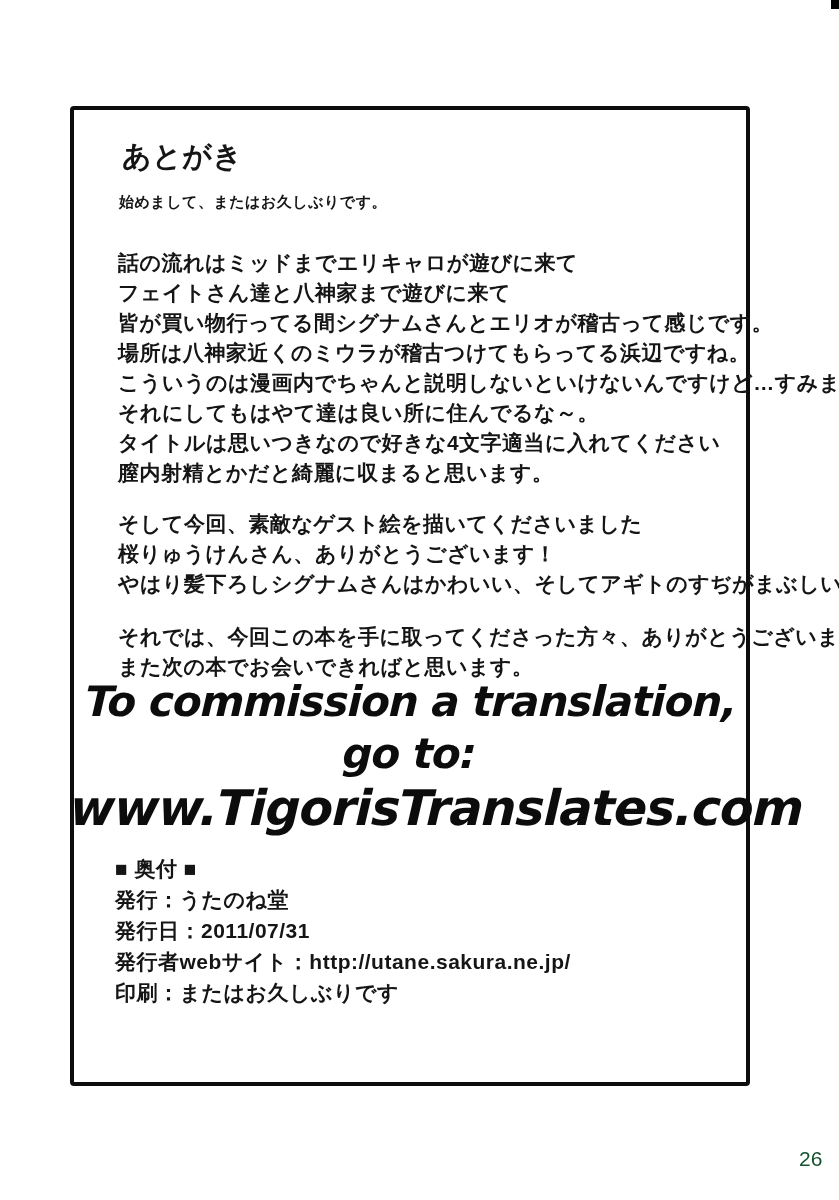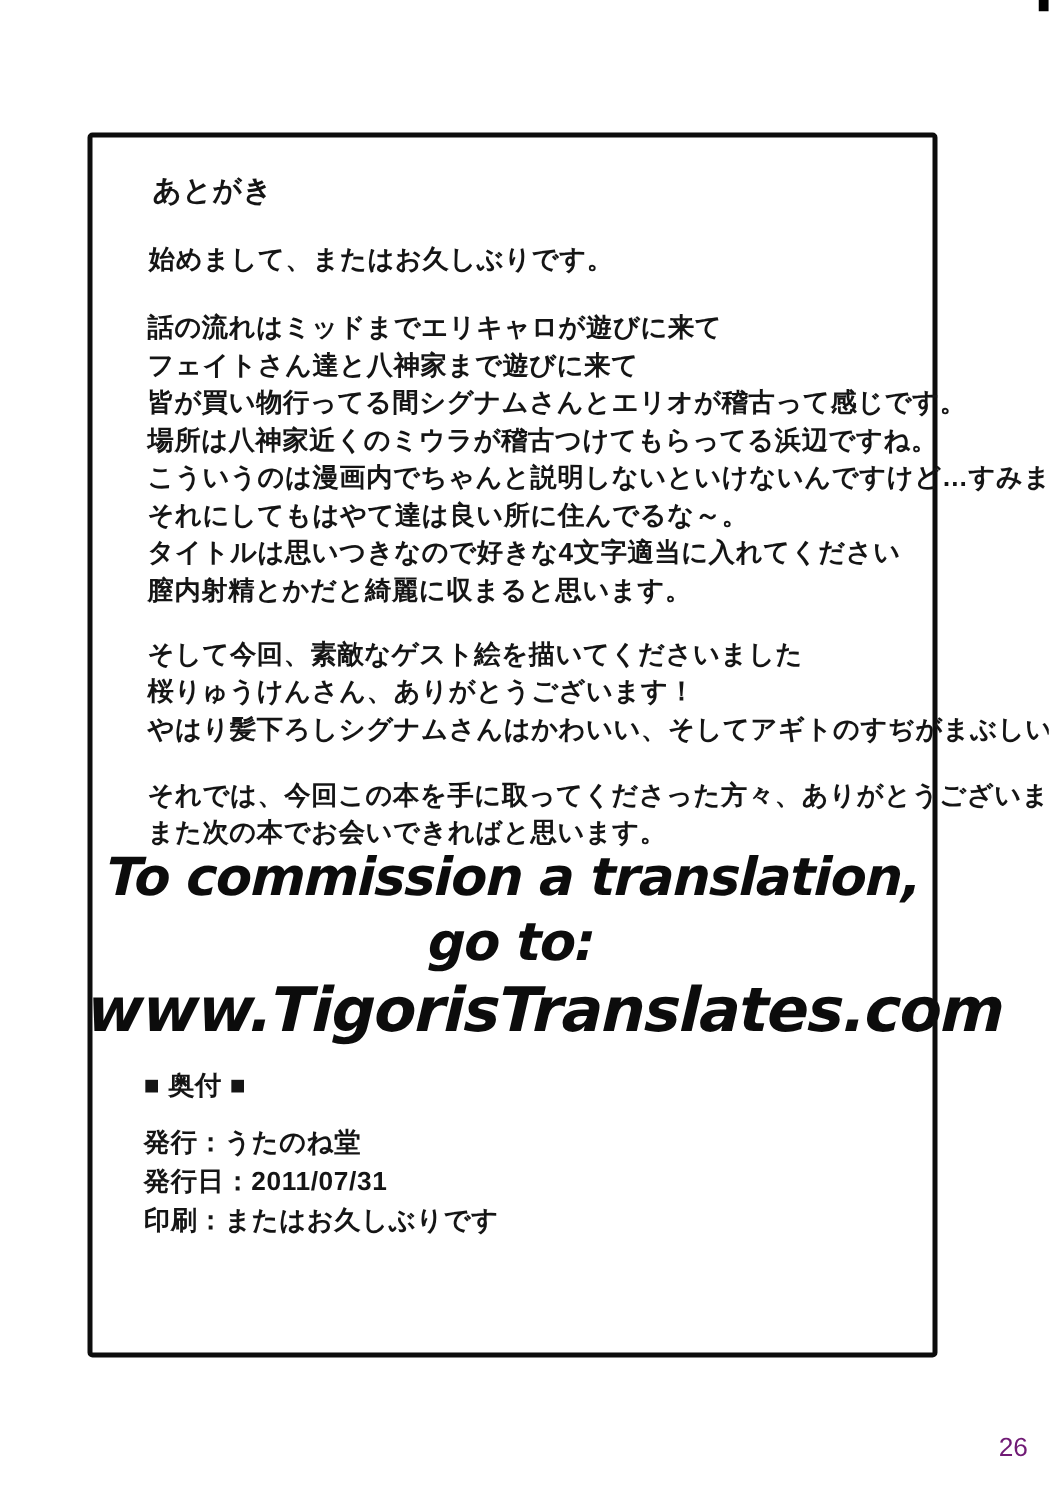--- a/index.html
+++ b/index.html
@@ -33,28 +33,28 @@
   .jp {
     font-weight: 700;
     color: #151515;
     letter-spacing: 0.5px;
     white-space: nowrap;
   }
   .afterword-title {
     position: absolute;
     left: 122px;
     top: 137px;
-    font-size: 23px;
+    font-size: 29px;
     font-family: Liberation Serif, serif;
   }
   .greeting {
     position: absolute;
     left: 119px;
     top: 193px;
-    font-size: 21px;
+    font-size: 15px;
     text-align: right;
   }
   .story-notes {
     position: absolute;
     left: 118px;
     top: 248px;
     font-size: 21px;
     line-height: 30px;
   }
   .guest-thanks {
@@ -95,29 +95,29 @@
     transform: skewX(-2deg);
   }
   .colophon {
     position: absolute;
     left: 115px;
     top: 853px;
     font-size: 21px;
     line-height: 31px;
   }
   .colophon .colophon-heading {
-    margin-bottom: 15px;
+    margin-bottom: 0;
   }
   .page-number {
     position: absolute;
     left: 799px;
     top: 1147px;
     font-size: 21px;
     font-weight: 400;
-    color: #701a75;
+    color: #14532d;
     font-family: "Liberation Sans", sans-serif;
   }
 </style>
 </head>
 <body>
 
 <div class="scan-mark" style="right:0; top:0; width:8px; height:9px;"></div>
 
 <div class="frame"></div>
 
@@ -149,16 +149,17 @@
 
 <div class="translation-credit">
   <div class="tc-line1">To commission a translation, go to:</div>
   <div class="tc-line2">www.TigorisTranslates.com</div>
 </div>
 
 <div class="colophon">
   <div class="jp colophon-heading">■ 奥付 ■</div>
   <div class="jp">発行：うたのね堂</div>
   <div class="jp">発行日：2011/07/31</div>
+  <div class="jp">発行者webサイト：http://utane.sakura.ne.jp/</div>
   <div class="jp">印刷：またはお久しぶりです</div>
 </div>
 
 <div class="page-number">26</div>
 
 </body></html>

